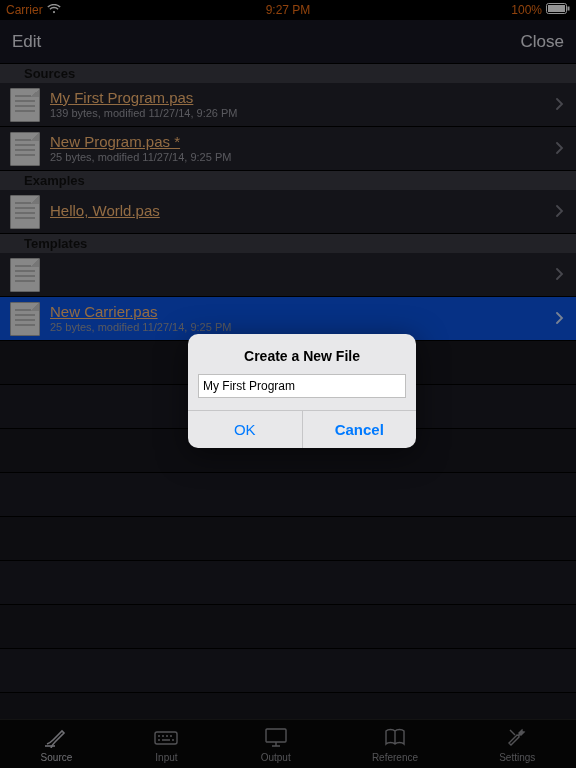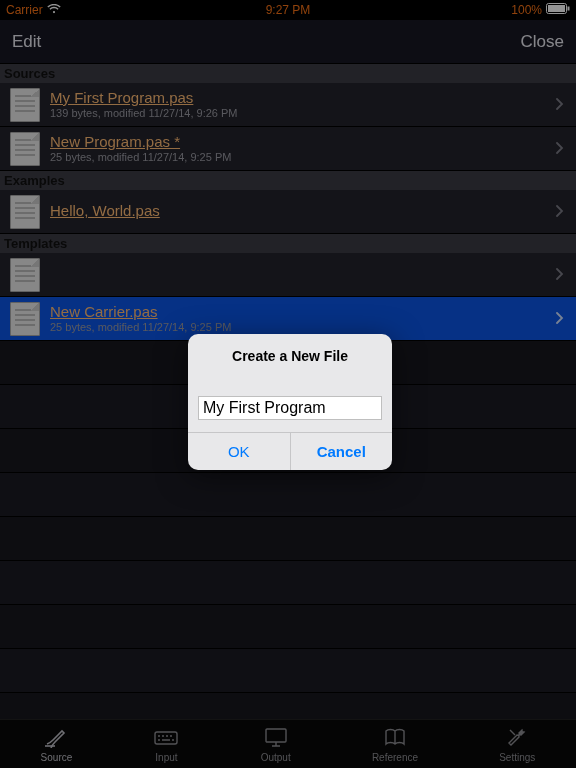--- a/index.html
+++ b/index.html
@@ -8,21 +8,21 @@
   
   .status-bar { height: 20px; background: #000; display: flex; align-items: center; justify-content: space-between; padding: 0 6px; font-size: 12px; color: #f97316; }
   .status-left, .status-right { display: flex; align-items: center; gap: 4px; }
   .status-center { position: absolute; left: 0; right: 0; text-align: center; pointer-events: none; }
 
   
   .nav-bar { height: 44px; background: #181823; display: flex; align-items: center; justify-content: space-between; padding: 0 12px; font-size: 17px; color: #e6e6ee; border-bottom: 1px solid #000; }
 
   
   .list-area { position: absolute; top: 64px; bottom: 49px; left: 0; right: 0; background: #000; overflow: hidden; }
-  .section-header { background: #3b3b44; color: #111; font-size: 13px; font-weight: 600; padding: 2px 4px; }
+  .section-header { background: #3b3b44; color: #111; font-size: 13px; font-weight: 600; padding: 2px 24px; }
   .row { height: 44px; display: flex; align-items: center; padding: 0 10px; position: relative; border-bottom: 1px solid #000; background: #23232b; }
   .row.selected { background: #0b55e6; }
   .row .file-icon { width: 30px; height: 34px; margin-right: 10px; background: #e8e8e8; border: 1px solid #aaa; border-radius: 1px; position: relative; }
   .row .file-icon::before { content: ""; position: absolute; left: 4px; right: 4px; top: 6px; height: 2px; background: #bbb; box-shadow: 0 5px 0 #bbb, 0 10px 0 #bbb, 0 15px 0 #bbb; }
   .row .file-icon::after { content: ""; position: absolute; top: 0; right: 0; width: 8px; height: 8px; background: linear-gradient(135deg, #e8e8e8 50%, #ccc 50%); }
   .row .labels { display: flex; flex-direction: column; }
   .row .title { font-size: 15px; color: #fdba74; line-height: 1.1; text-decoration: underline; }
   .row .sub { font-size: 11px; color: #9a9aa3; margin-top: 1px; }
   .row .chev { position: absolute; right: 12px; top: 50%; transform: translateY(-50%); color: #7a7a85; }
   .row.selected .chev { color: #cfe0ff; }
@@ -32,24 +32,24 @@
   .empty-row.alt { background: #1b1b23; }
 
   
   .tab-bar { position: absolute; bottom: 0; left: 0; right: 0; height: 49px; background: #0a0a0a; display: flex; justify-content: space-around; align-items: center; border-top: 1px solid #222; }
   .tab { display: flex; flex-direction: column; align-items: center; font-size: 10px; color: #8e8e93; gap: 2px; }
   .tab.active { color: #bfbfc6; }
   .tab svg { width: 26px; height: 22px; }
 
   
   .dim { position: absolute; inset: 0; background: rgba(0,0,0,0.42); }
-  .alert { position: absolute; width: 204px; left: 188px; top: 334px; background: #e8e8ea; border-radius: 10px; overflow: hidden; color: #000; box-shadow: 0 6px 30px rgba(0,0,0,0.5); }
+  .alert { position: absolute; width: 228px; left: 188px; top: 334px; background: #e8e8ea; border-radius: 10px; overflow: hidden; color: #000; box-shadow: 0 6px 30px rgba(0,0,0,0.5); }
   .alert-title { font-size: 14px; font-weight: 600; text-align: center; padding: 14px 10px 6px; }
   .alert-input-wrap { padding: 4px 10px 12px; }
-  .alert-input { width: 100%; height: 24px; border: 1px solid #bfbfbf; background: #fff; font-size: 16px; padding: 0 4px; color: #000; margin-top: 22px; }
+  .alert-input { width: 100%; height: 24px; border: 1px solid #bfbfbf; background: #fff; font-size: 12px; padding: 0 4px; color: #000; }
   .alert-buttons { display: flex; border-top: 1px solid #c6c6c8; }
   .alert-buttons .btn { flex: 1; text-align: center; padding: 10px 0; font-size: 15px; color: #007aff; }
   .alert-buttons .btn + .btn { border-left: 1px solid #c6c6c8; font-weight: 600; }
 
   
   .alert-input.caret { caret-color: #007aff; }
 </style>
 </head>
 <body>
 

